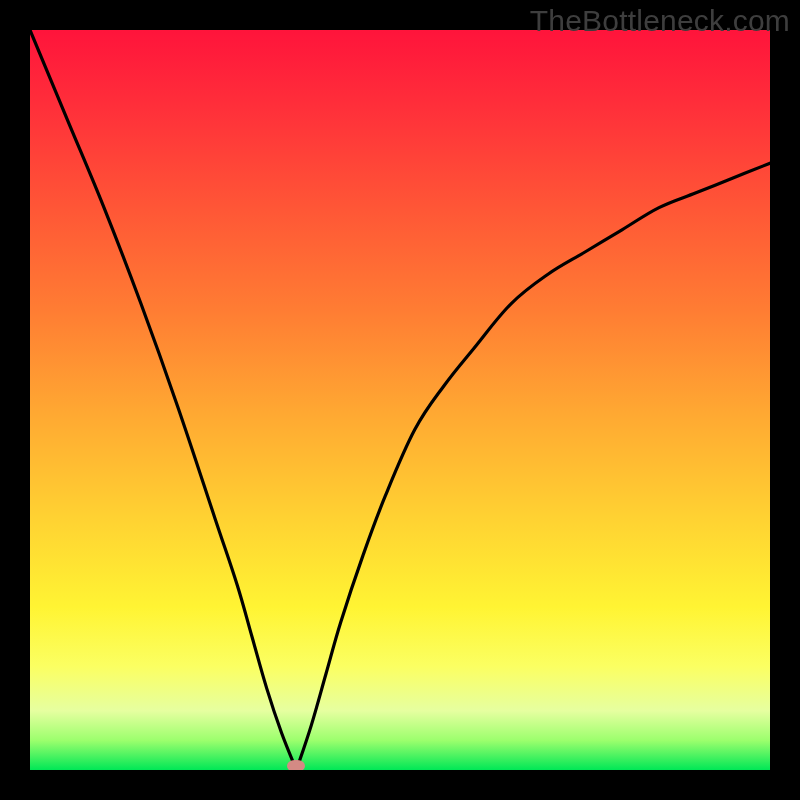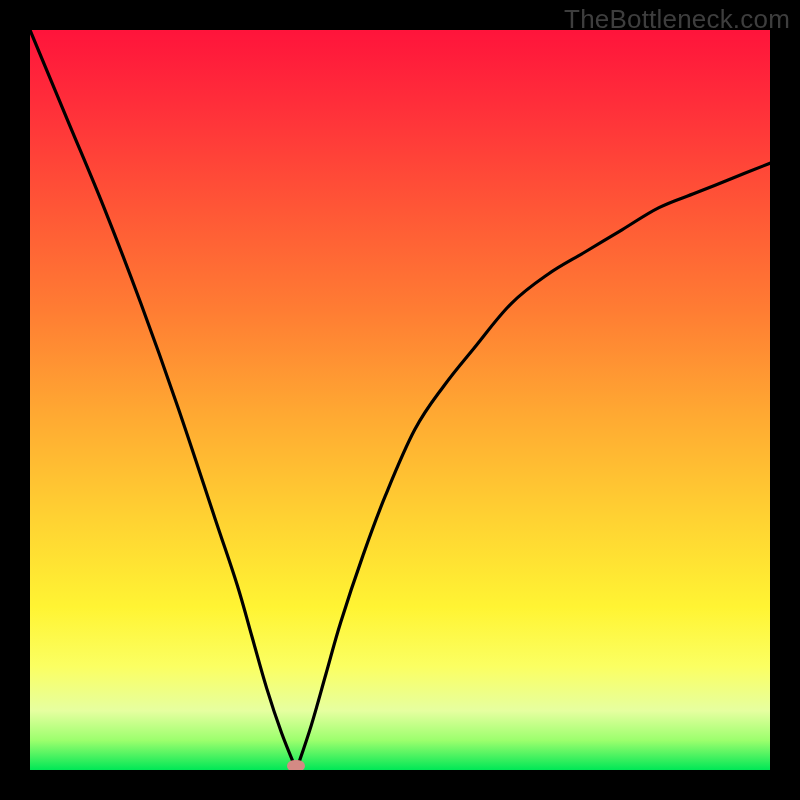--- a/index.html
+++ b/index.html
@@ -14,21 +14,21 @@
     position: relative;
     width: 800px;
     height: 800px;
     background: #000;
   }
   .watermark {
     position: absolute;
     top: 4px;
     right: 10px;
     color: #3e3e3e;
-    font-size: 26px;
+    font-size: 30px;
     font-weight: 500;
     letter-spacing: 0.2px;
     z-index: 5;
   }
   .plot-area {
     position: absolute;
     left: 30px;
     top: 30px;
     width: 740px;
     height: 740px;

